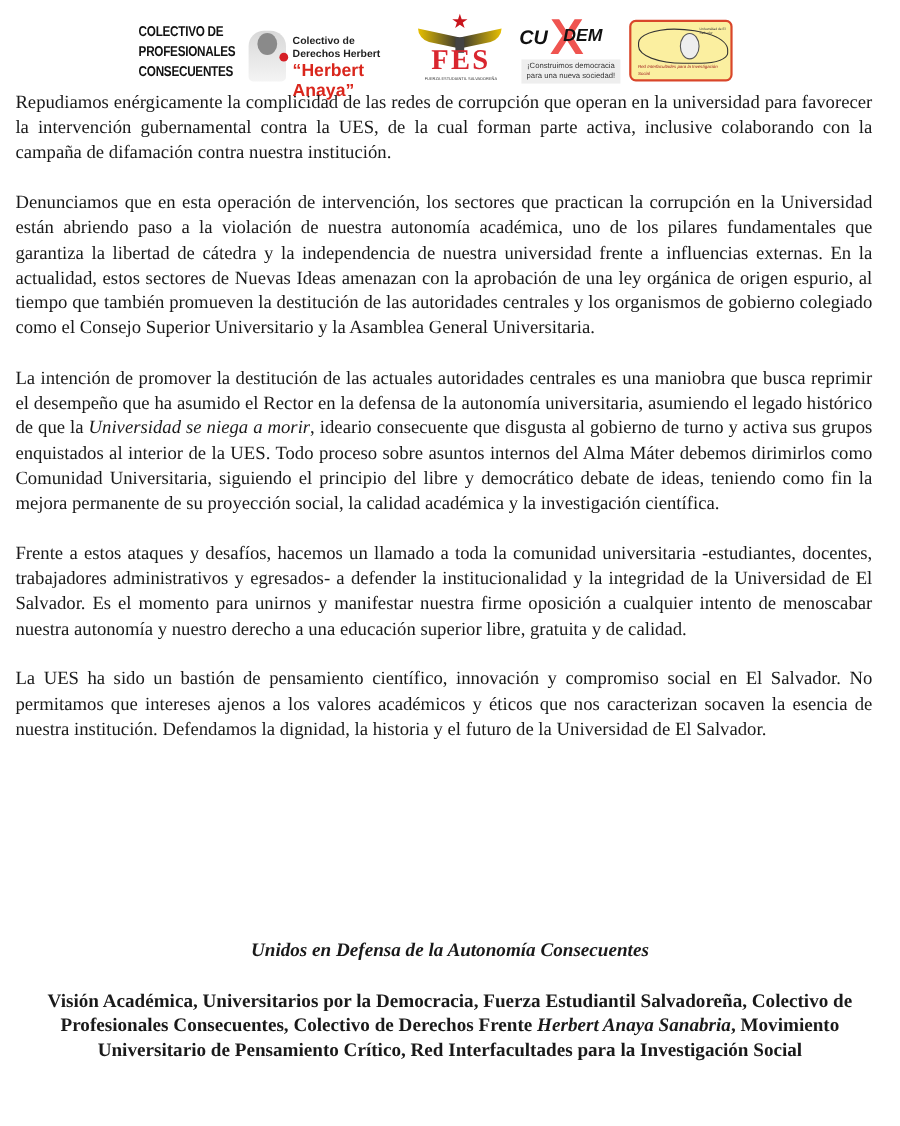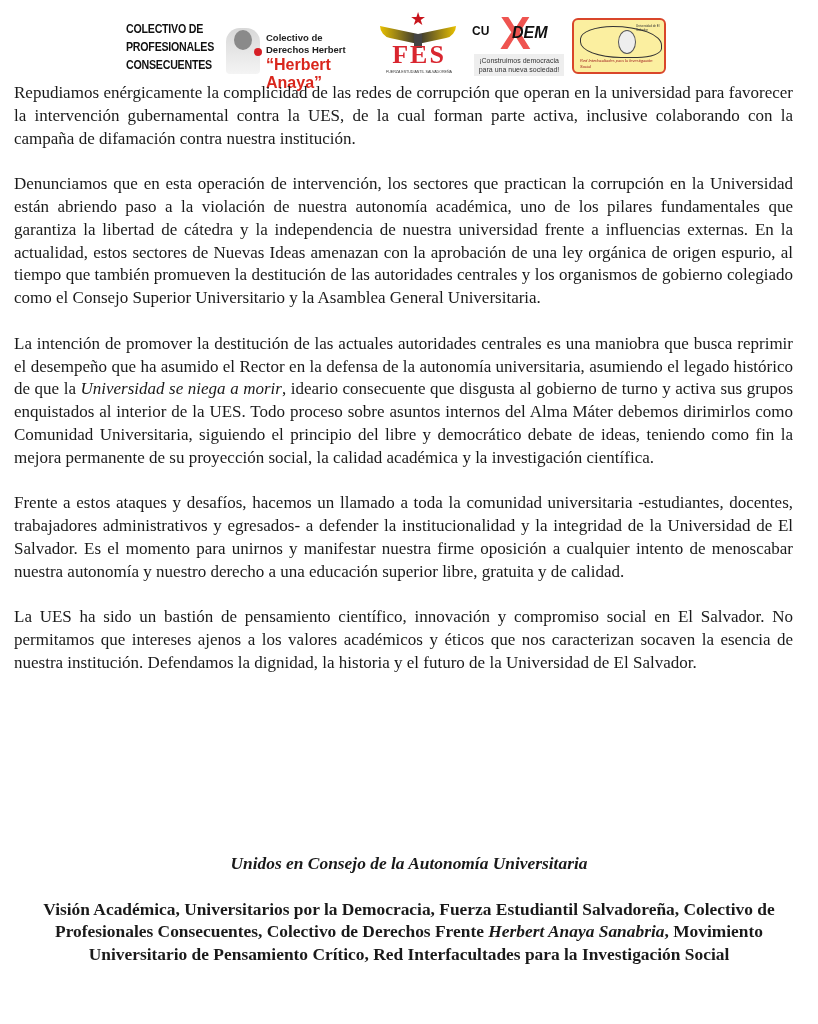--- a/index.html
+++ b/index.html
@@ -30,21 +30,21 @@
   .fes .star { position:absolute; left:38px; top:0px; color:#c8141c; font-size:18px; line-height:18px; }
   .fes .wing { position:absolute; top:20px; width:38px; height:10px; background:linear-gradient(90deg,#e8c000,#333); }
   .fes .wing.l { left:8px; border-radius:0 0 0 30px; transform:skewY(12deg); }
   .fes .wing.r { right:8px; border-radius:0 0 30px 0; transform:skewY(-12deg); background:linear-gradient(270deg,#e8c000,#333); }
   .fes .post { position:absolute; left:42px; top:24px; width:8px; height:14px; background:#444; }
   .fes .word { position:absolute; left:4px; top:30px; width:86px; text-align:center; font-family:Liberation Serif, serif; font-weight:bold; font-size:26px; color:#d9262f; letter-spacing:2px; line-height:30px; }
   .fes .sub { position:absolute; left:2px; top:60px; width:90px; text-align:center; font-family:"Liberation Sans", sans-serif; font-size:3.6px; color:#333; }
 
   .cux { left: 470px; top: 10px; width: 96px; height: 66px; }
   .cux .x { position:absolute; left:30px; top:0px; font-family:"Liberation Sans", sans-serif; font-weight:bold; font-size:46px; color:#ef5450; line-height:46px; }
-  .cux .cu { position:absolute; left:2px; top:14px; font-family:"Liberation Sans", sans-serif; font-weight:bold; font-size:12px; color:#111; }
+  .cux .cu { position:absolute; left:2px; top:14px; font-family:"Liberation Sans", sans-serif; font-weight:bold; font-style:italic; font-size:18px; color:#111; }
   .cux .dem { position:absolute; left:42px; top:14px; font-family:Liberation Sans, sans-serif; font-weight:bold; font-style:italic; font-size:16px; color:#111; }
   .cux .box { position:absolute; left:4px; top:44px; width:90px; height:22px; background:#eeeeee; }
   .cux .slogan { position:absolute; left:6px; top:46px; width:86px; font-family:"Liberation Sans", sans-serif; font-size:7px; color:#333; line-height:9px; text-align:center; }
 
   .red { left: 572px; top: 18px; width: 94px; height: 56px; background:#fbefa0; border:2px solid #d9462a; border-radius:6px; box-sizing:border-box; }
   .red .map { position:absolute; left:6px; top:6px; width:80px; height:30px; border:1.5px solid #333; border-radius:40% 60% 30% 50%; }
   .red .seal { position:absolute; left:44px; top:10px; width:16px; height:22px; border:1.5px solid #555; border-radius:50%; background:#eee; }
   .red .tiny { position:absolute; left:62px; top:4px; font-family:"Liberation Sans", sans-serif; font-size:3px; color:#333; }
   .red .cap { position:absolute; left:6px; top:38px; font-family:"Liberation Sans", sans-serif; font-size:4px; font-style:italic; color:#a02020; line-height:6px; }
 
@@ -112,15 +112,15 @@
 
 <div class="content">
   <p>Repudiamos enérgicamente la complicidad de las redes de corrupción que operan en la universidad para favorecer la intervención gubernamental contra la UES, de la cual forman parte activa, inclusive colaborando con la campaña de difamación contra nuestra institución.</p>
   <p>Denunciamos que en esta operación de intervención, los sectores que practican la corrupción en la Universidad están abriendo paso a la violación de nuestra autonomía académica, uno de los pilares fundamentales que garantiza la libertad de cátedra y la independencia de nuestra universidad frente a influencias externas. En la actualidad, estos sectores de Nuevas Ideas amenazan con la aprobación de una ley orgánica de origen espurio, al tiempo que también promueven la destitución de las autoridades centrales y los organismos de gobierno colegiado como el Consejo Superior Universitario y la Asamblea General Universitaria.</p>
   <p><span>La intención de promover la destitución de las actuales autoridades centrales es una maniobra que busca reprimir el desempeño que ha asumido el Rector en la defensa de la autonomía universitaria, asumiendo el legado histórico de que la </span><em>Universidad se niega a morir</em><span>, ideario consecuente que disgusta al gobierno de turno y activa sus grupos enquistados al interior de la UES. Todo proceso sobre asuntos internos del Alma Máter debemos dirimirlos como Comunidad Universitaria, siguiendo el principio del libre y democrático debate de ideas, teniendo como fin la mejora permanente de su proyección social, la calidad académica y la investigación científica.</span></p>
   <p>Frente a estos ataques y desafíos, hacemos un llamado a toda la comunidad universitaria -estudiantes, docentes, trabajadores administrativos y egresados- a defender la institucionalidad y la integridad de la Universidad de El Salvador. Es el momento para unirnos y manifestar nuestra firme oposición a cualquier intento de menoscabar nuestra autonomía y nuestro derecho a una educación superior libre, gratuita y de calidad.</p>
   <p class="last-tight">La UES ha sido un bastión de pensamiento científico, innovación y compromiso social en El Salvador. No permitamos que intereses ajenos a los valores académicos y éticos que nos caracterizan socaven la esencia de nuestra institución. Defendamos la dignidad, la historia y el futuro de la Universidad de El Salvador.</p>
 </div>
 
 <div class="closing">
-  <p class="motto">Unidos en Consejo de la Autonomía Universitaria</p>
+  <p class="motto">Unidos en Defensa de la Autonomía Consecuentes</p>
   <p class="sig"><span>Visión Académica, Universitarios por la Democracia, Fuerza Estudiantil Salvadoreña, Colectivo de Profesionales Consecuentes, Colectivo de Derechos Frente </span><em>Herbert Anaya Sanabria</em><span>, Movimiento Universitario de Pensamiento Crítico, Red Interfacultades para la Investigación Social</span></p>
 </div>
 
 </body></html>

